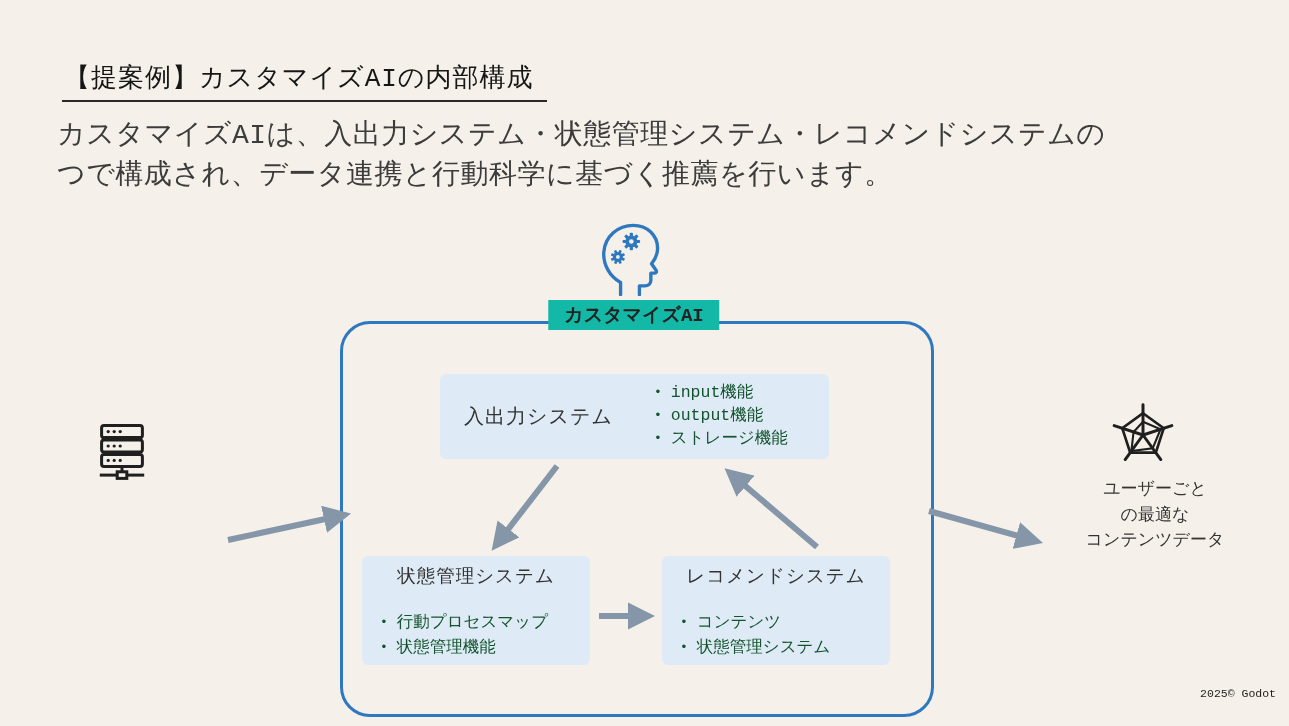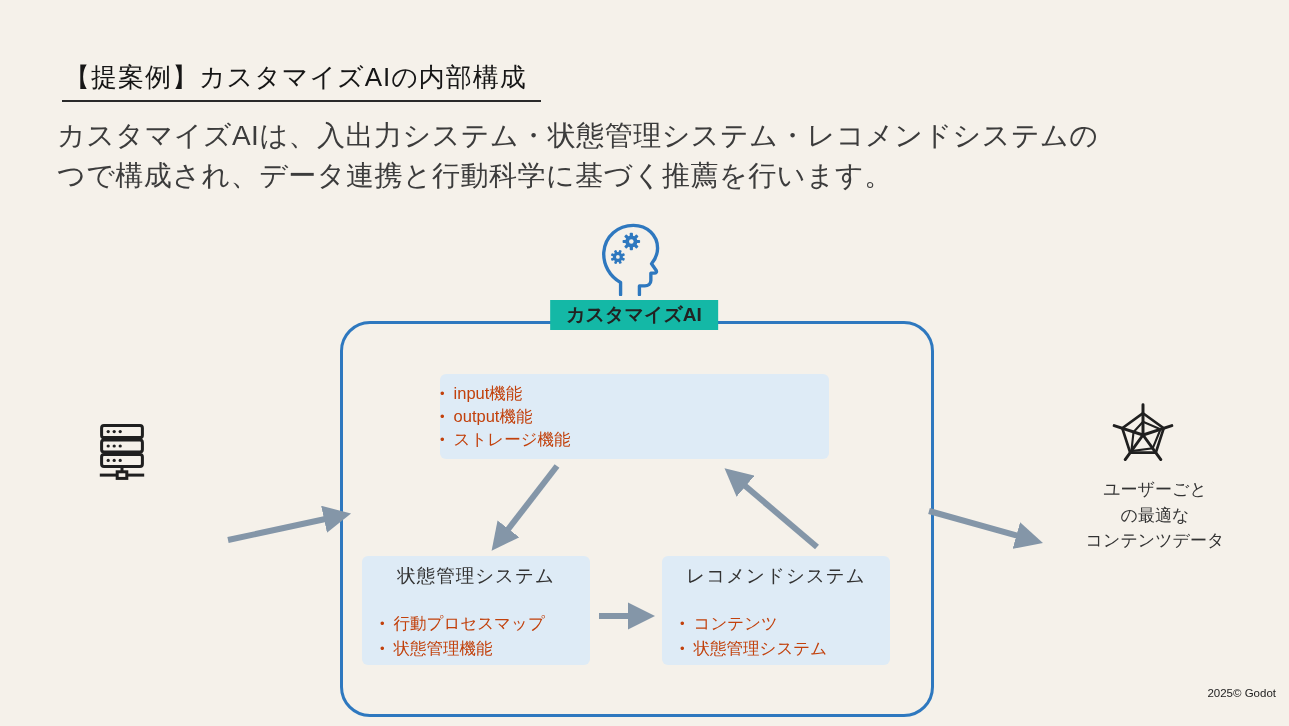--- a/index.html
+++ b/index.html
@@ -1,20 +1,20 @@
 <!DOCTYPE html>
 <html><head>
 <meta charset="utf-8">
 <style>
   html,body{margin:0;padding:0;}
   #slide{
     position:relative;
     width:1289px;height:726px;
     background:#F5F1EA;
-    font-family:Liberation Sans, sans-serif;
+    font-family:Liberation Mono, monospace;
     overflow:hidden;
     color:#2b2b2b;
   }
   .abs{position:absolute;}
 
   
   .title{
     left:62px;top:60px;
     font-size:26px;letter-spacing:1px;
     color:#161616;
@@ -47,21 +47,21 @@
 
   
   .innerbox{background:#DEEBF6;border-radius:6px;}
   .io-box{left:440px;top:374px;width:389px;height:85px;display:flex;align-items:center;}
   .io-box .box-label{font-size:20px;color:#333;padding-left:24px;width:190px;letter-spacing:1px;}
   .sub-box{width:228px;height:109px;top:556px;}
   .state-box{left:362px;}
   .rec-box{left:662px;}
   .sub-box .box-label{display:block;text-align:center;margin-top:7px;font-size:18.5px;color:#333;letter-spacing:1px;}
 
-  ul.bullets{list-style:none;margin:0;padding:0;font-size:16.5px;color:#c2410c;line-height:1.5;}
+  ul.bullets{list-style:none;margin:0;padding:0;font-size:16.5px;color:#14532d;line-height:1.5;}
   ul.bullets li::before{content:"•";margin-right:9px;font-size:13px;position:relative;top:-1px;}
   .io-box ul.bullets{line-height:1.38;}
   .sub-box ul.bullets{margin-top:23px;padding-left:18px;}
 
   
   .src-icon{left:92px;top:422px;width:60px;height:60px;}
   .src-text{left:8px;top:488px;width:224px;text-align:center;font-size:17px;line-height:1.45;color:#333;}
   .out-icon{left:1104px;top:402px;width:78px;height:66px;}
   .out-text{left:1060px;top:477px;width:190px;text-align:center;font-size:17px;line-height:1.5;color:#333;}
 
@@ -102,20 +102,21 @@
           <circle r="3.4" fill="#F5F1EA"></circle>
         </g>
       </g>
     </svg>
   </div>
 
   <div class="abs ai-container"></div>
   <div class="abs ai-label">カスタマイズAI</div>
 
   <div class="abs innerbox io-box">
+    <span class="box-label">入出力システム</span>
     <ul class="bullets">
       <li>input機能</li>
       <li>output機能</li>
       <li>ストレージ機能</li>
     </ul>
   </div>
 
   <div class="abs innerbox sub-box state-box">
     <span class="box-label">状態管理システム</span>
     <ul class="bullets">

